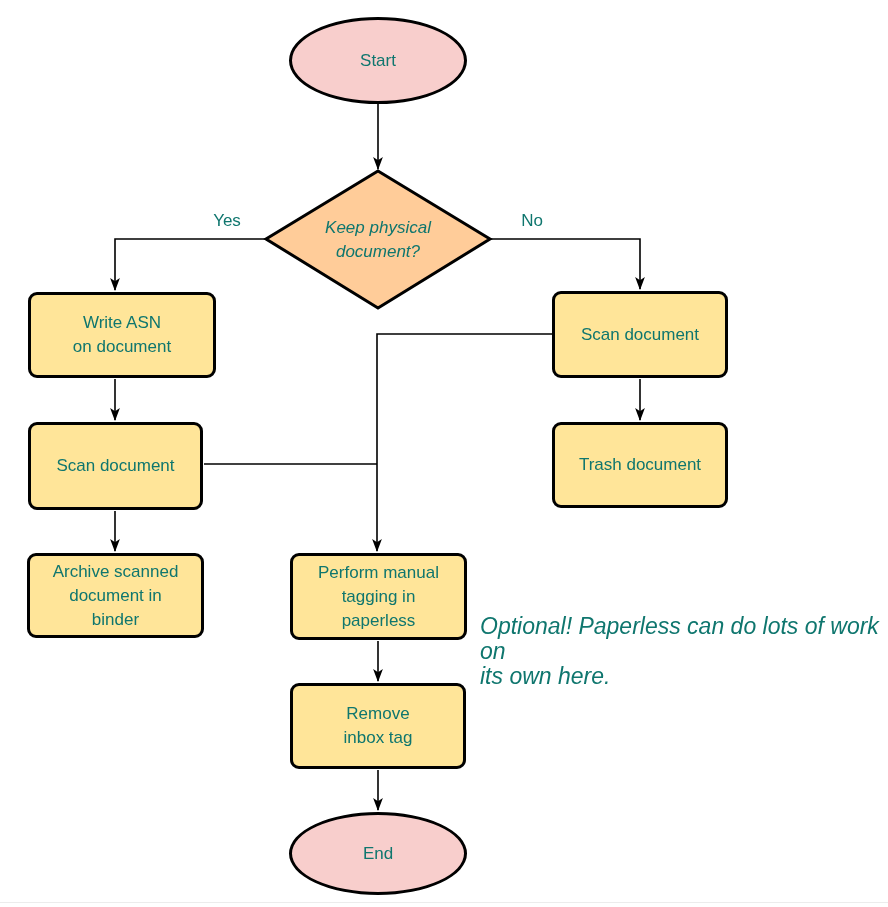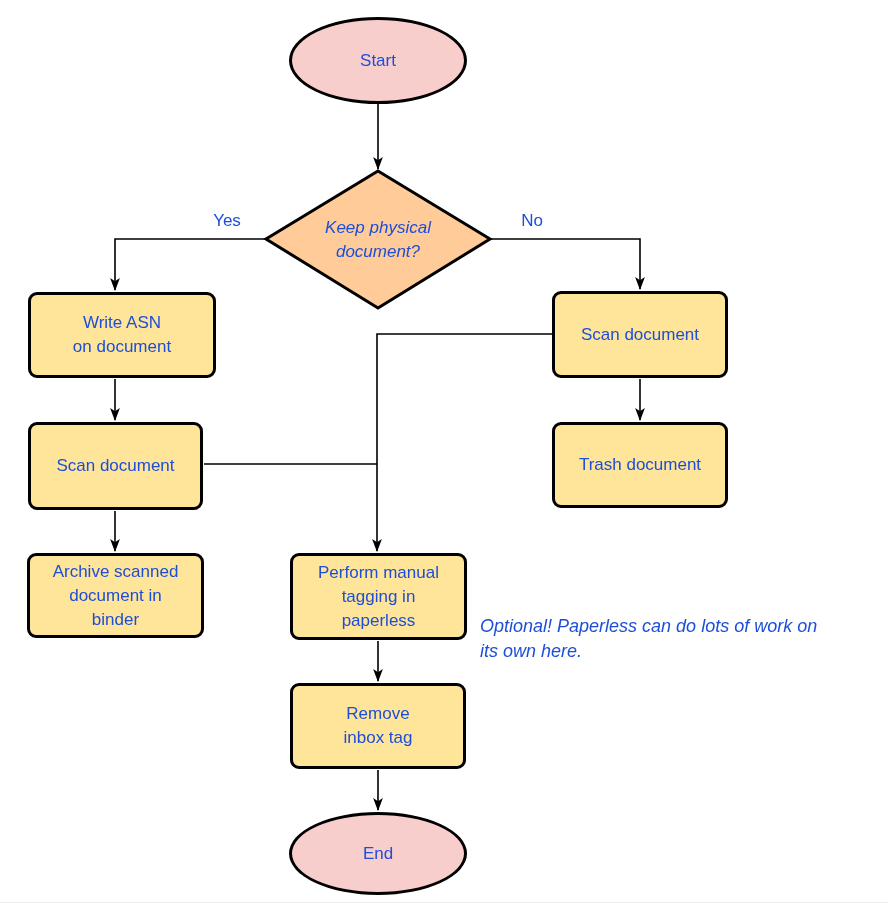--- a/index.html
+++ b/index.html
@@ -6,21 +6,21 @@
     margin: 0;
     padding: 0;
     background: #ffffff;
   }
   .canvas {
     position: relative;
     width: 888px;
     height: 907px;
     background: #ffffff;
     font-family: "Liberation Sans", sans-serif;
-    color: #1d4ed8;
+    color: #0f766e;
     overflow: hidden;
   }
   .edges-svg {
     position: absolute;
     left: 0; top: 0;
     width: 888px;
     height: 907px;
   }
   .node {
     position: absolute;
@@ -56,21 +56,21 @@
   }
   .edge-label {
     position: absolute;
     font-size: 17px;
     line-height: 20px;
     text-align: center;
   }
   .note {
     position: absolute;
     font-style: italic;
-    font-size: 18px;
+    font-size: 23px;
     line-height: 25px;
     white-space: pre-line;
   }
   .bottom-rule {
     position: absolute;
     left: 0;
     right: 0;
     top: 902px;
     height: 1px;
     background: #ececec;

